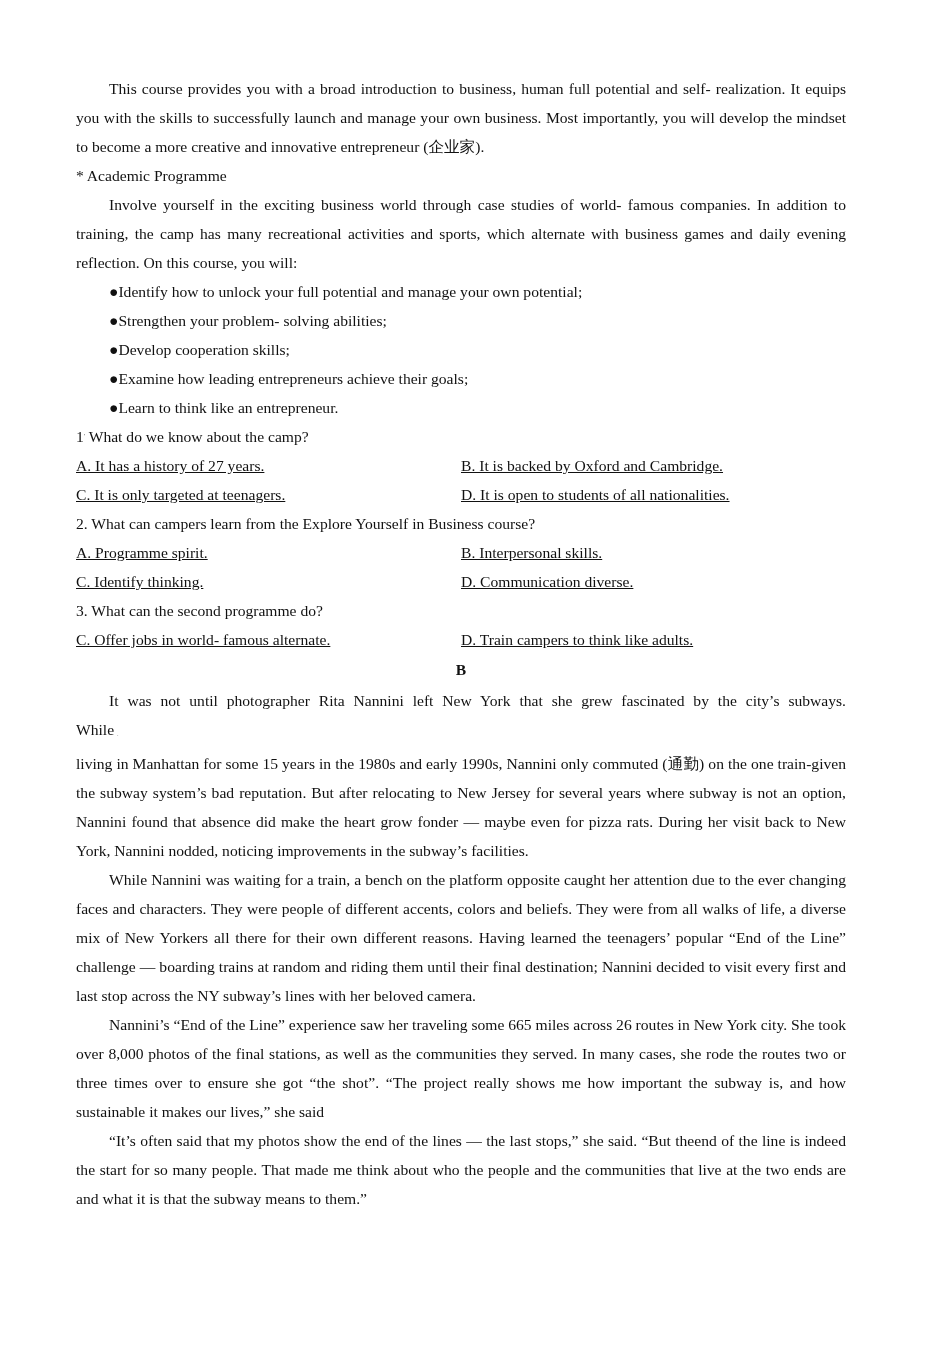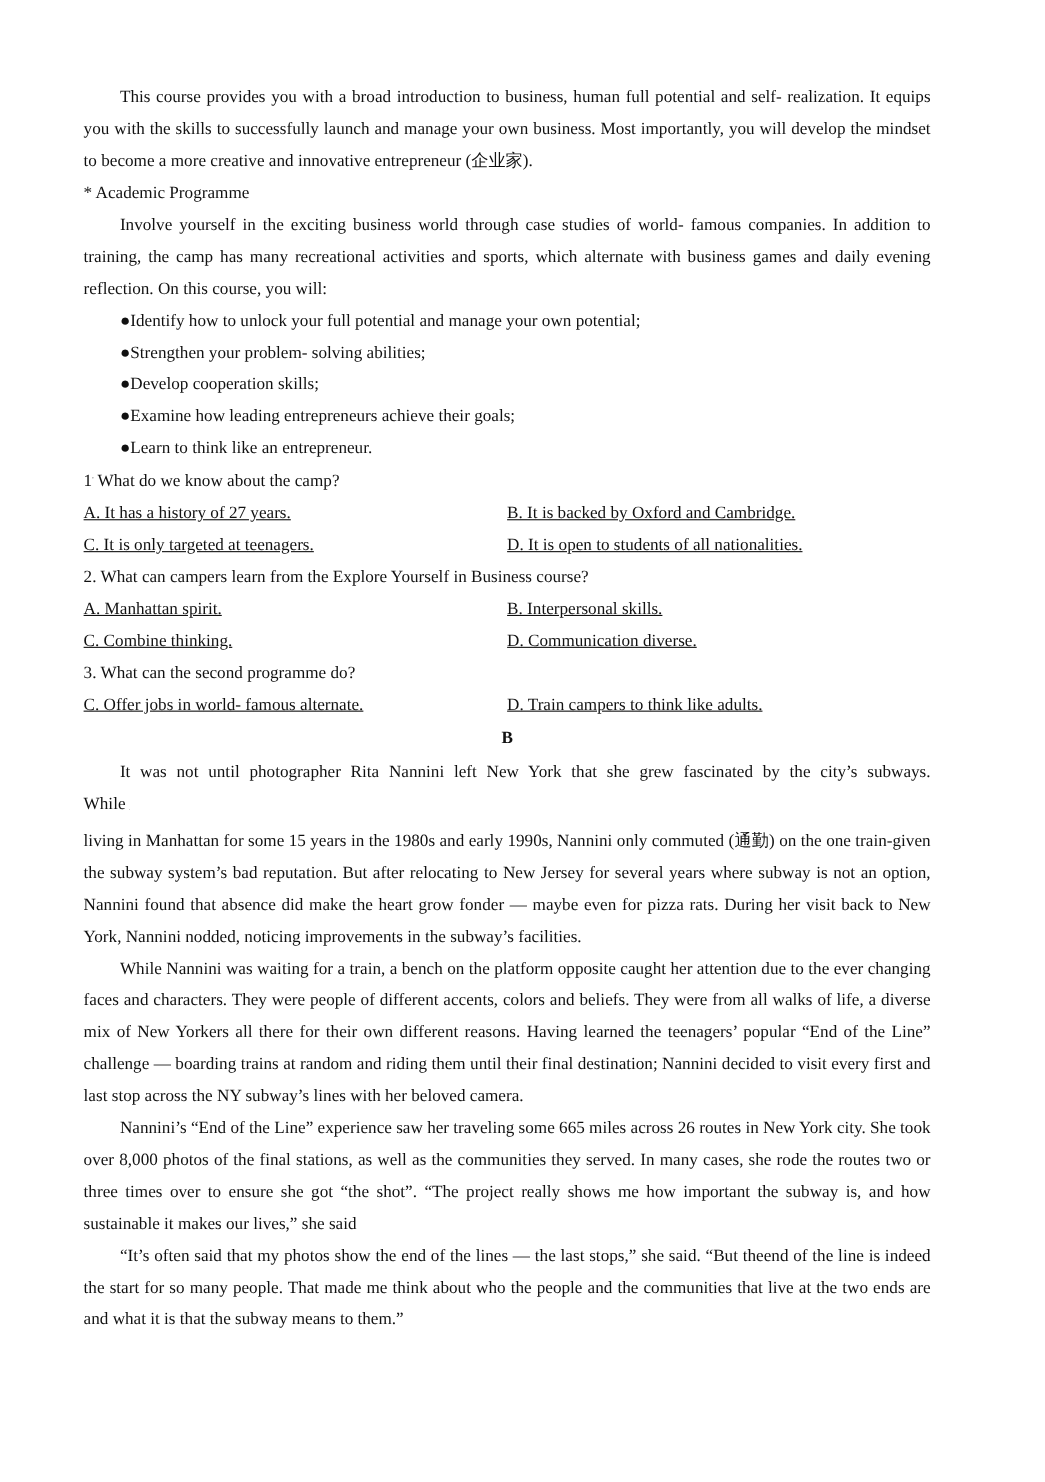--- a/index.html
+++ b/index.html
@@ -44,25 +44,25 @@
     </div>
     <div class="opts">
       <span class="col">C. It is only targeted at teenagers.</span>
       <span class="col">D. It is open to students of all nationalities.</span>
     </div>
   </div>
 
   <div>
     <p class="line">2. What can campers learn from the Explore Yourself in Business course?</p>
     <div class="opts">
-      <span class="col">A. Manhattan spirit.</span>
+      <span class="col">A. Programme spirit.</span>
       <span class="col">B. Interpersonal skills.</span>
     </div>
     <div class="opts">
-      <span class="col">C. Combine thinking.</span>
+      <span class="col">C. Identify thinking.</span>
       <span class="col">D. Communication diverse.</span>
     </div>
   </div>
 
   <div>
     <p class="line">3. What can the second programme do?</p>
     <div class="opts">
       <span class="col">C. Offer jobs in world- famous alternate.</span>
       <span class="col">D. Train campers to think like adults.</span>
     </div>

